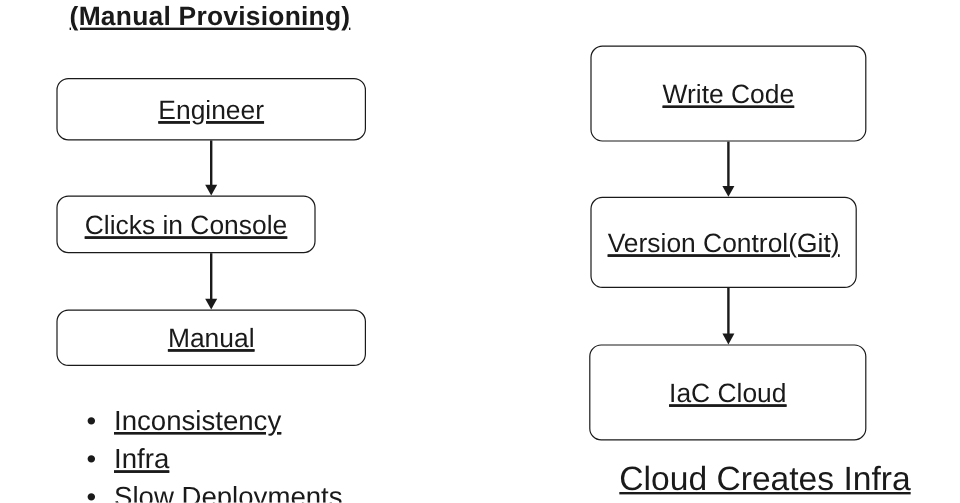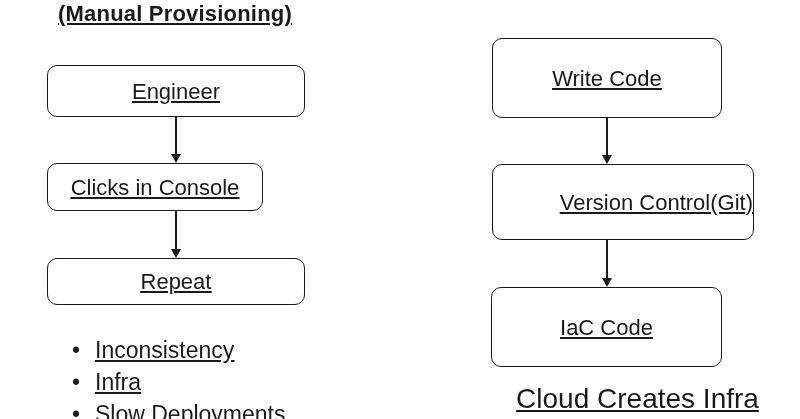--- a/index.html
+++ b/index.html
@@ -89,51 +89,51 @@
     <div class="fbox" style="left:47px;top:163px;width:216px;height:48px;">
       <span>Clicks in Console</span>
     </div>
 
     <div class="arrow" style="left:170px;top:211px;height:47px;">
       <i class="shaft"></i>
       <i class="head"></i>
     </div>
 
     <div class="fbox" style="left:47px;top:258px;width:258px;height:47px;">
-      <span>Repeat</span>
+      <span>Manual</span>
     </div>
 
     <ul class="bullets">
       <li>Inconsistency</li>
       <li>Infra</li>
       <li>Slow Deployments</li>
     </ul>
   </section>
 
   <section>
 
     <div class="fbox" style="left:492px;top:38px;width:230px;height:80px;">
       <span>Write Code</span>
     </div>
 
     <div class="arrow" style="left:601px;top:118px;height:46px;">
       <i class="shaft"></i>
       <i class="head"></i>
     </div>
 
-    <div class="fbox" style="left:492px;top:164px;width:262px;height:76px;justify-content:flex-end;">
+    <div class="fbox" style="left:492px;top:164px;width:222px;height:76px;">
       <span>Version Control</span>
       <span>(Git)</span>
     </div>
 
     <div class="arrow" style="left:601px;top:240px;height:47px;">
       <i class="shaft"></i>
       <i class="head"></i>
     </div>
 
     <div class="fbox" style="left:491px;top:287px;width:231px;height:80px;">
-      <span>IaC Code</span>
+      <span>IaC Cloud</span>
     </div>
 
     <div class="caption">Cloud Creates Infra</div>
   </section>
 
 </div>
 
 </body></html>

